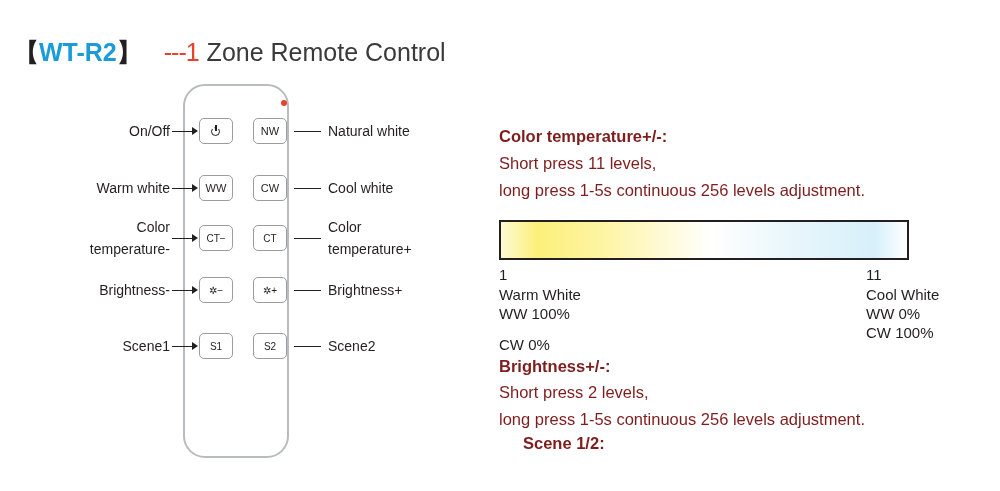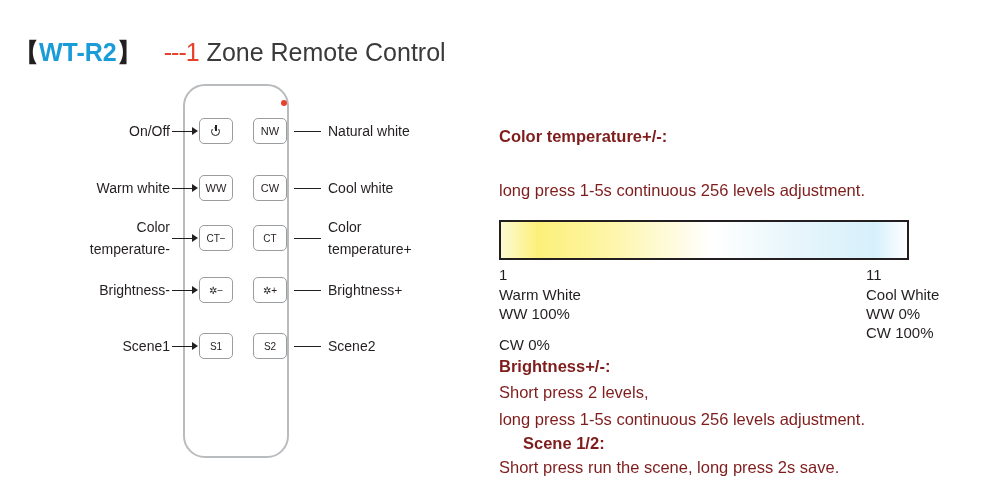--- a/index.html
+++ b/index.html
@@ -158,34 +158,34 @@
   <div class="lbl right" style="left:328px;top:218px;">Color</div>
   <div class="lbl right" style="left:328px;top:240px;">temperature+</div>
 
   <div class="lead" style="left:294px;top:290px;width:27px;"></div>
   <div class="lbl right" style="left:328px;top:281px;">Brightness+</div>
 
   <div class="lead" style="left:294px;top:346px;width:27px;"></div>
   <div class="lbl right" style="left:328px;top:337px;">Scene2</div>
 
   <div class="rtext b" style="top:127px;">Color temperature+/-:</div>
+  <div class="rtext" style="top:154px;">Short press 11 levels,</div>
   <div class="rtext" style="top:181px;">long press 1-5s continuous 256 levels adjustment.</div>
 
   <div class="gradbar"></div>
 
   <div class="scale-l" style="top:266px;">1</div>
   <div class="scale-l" style="top:286px;">Warm White</div>
   <div class="scale-l" style="top:305px;">WW 100%</div>
   <div class="scale-l" style="top:324px;margin-top:12px;">CW  0%</div>
 
   <div class="scale-r" style="top:266px;">11</div>
   <div class="scale-r" style="top:286px;">Cool White</div>
   <div class="scale-r" style="top:305px;">WW 0%</div>
   <div class="scale-r" style="top:324px;">CW 100%</div>
 
   <div class="rtext b" style="top:357px;">Brightness+/-:</div>
   <div class="rtext" style="top:383px;">Short press 2 levels,</div>
   <div class="rtext" style="top:410px;">long press 1-5s continuous 256 levels adjustment.</div>
 
   <div class="rtext b" style="top:434px;margin-left:24px;">Scene 1/2:</div>
-  <div class="rtext" style="top:458px;">Short press run the scene, long press 2s save.</div>
 
 </div>
 
 </body></html>

